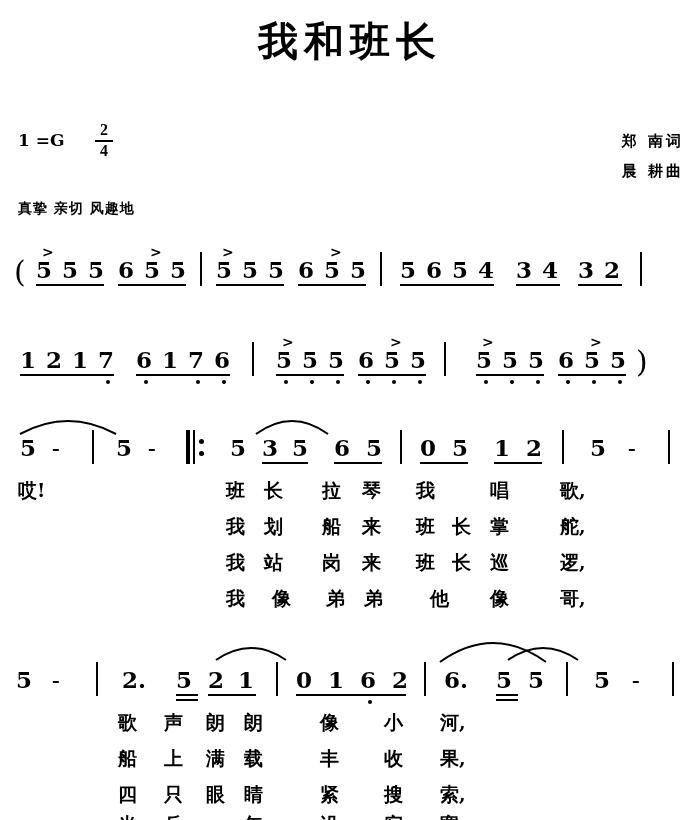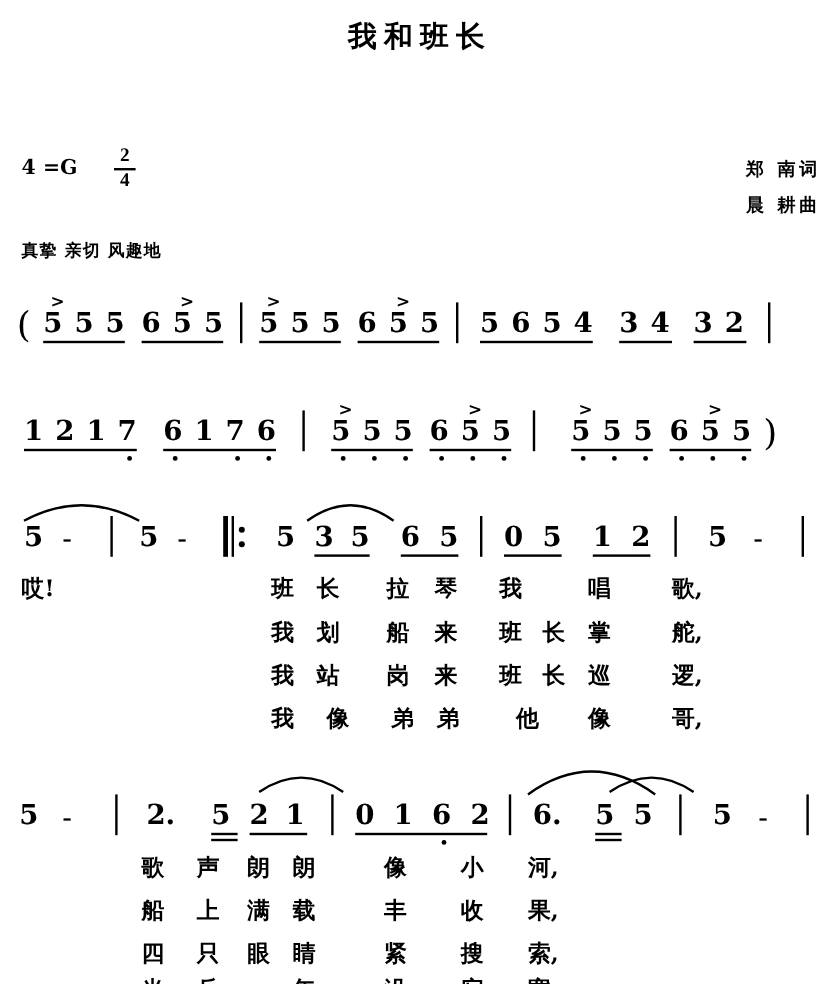--- a/index.html
+++ b/index.html
@@ -16,21 +16,21 @@
     overflow: hidden;
   }
 
   
   #title {
     position: absolute;
     top: 14px;
     left: 0;
     width: 700px;
     text-align: center;
-    font-size: 24px;
+    font-size: 40px;
     font-weight: bold;
     letter-spacing: 6px;
     font-family: "DejaVu Serif", serif;
   }
 
   
   #key-sig {
     position: absolute;
     left: 18px;
     top: 130px;
@@ -162,21 +162,21 @@
     font-size: 19px;
     font-weight: bold;
     font-family: "DejaVu Serif", serif;
   }
 </style>
 </head>
 <body>
 
 <div id="title">我和班长</div>
 
-<div id="key-sig">4 =G</div>
+<div id="key-sig">1 =G</div>
 
 <div id="meter">
   <span class="num">2</span>
   <span class="bar"></span>
   <span class="den">4</span>
 </div>
 
 <div id="credits">
   <div>郑 南词</div>
   <div>晨 耕曲</div>

